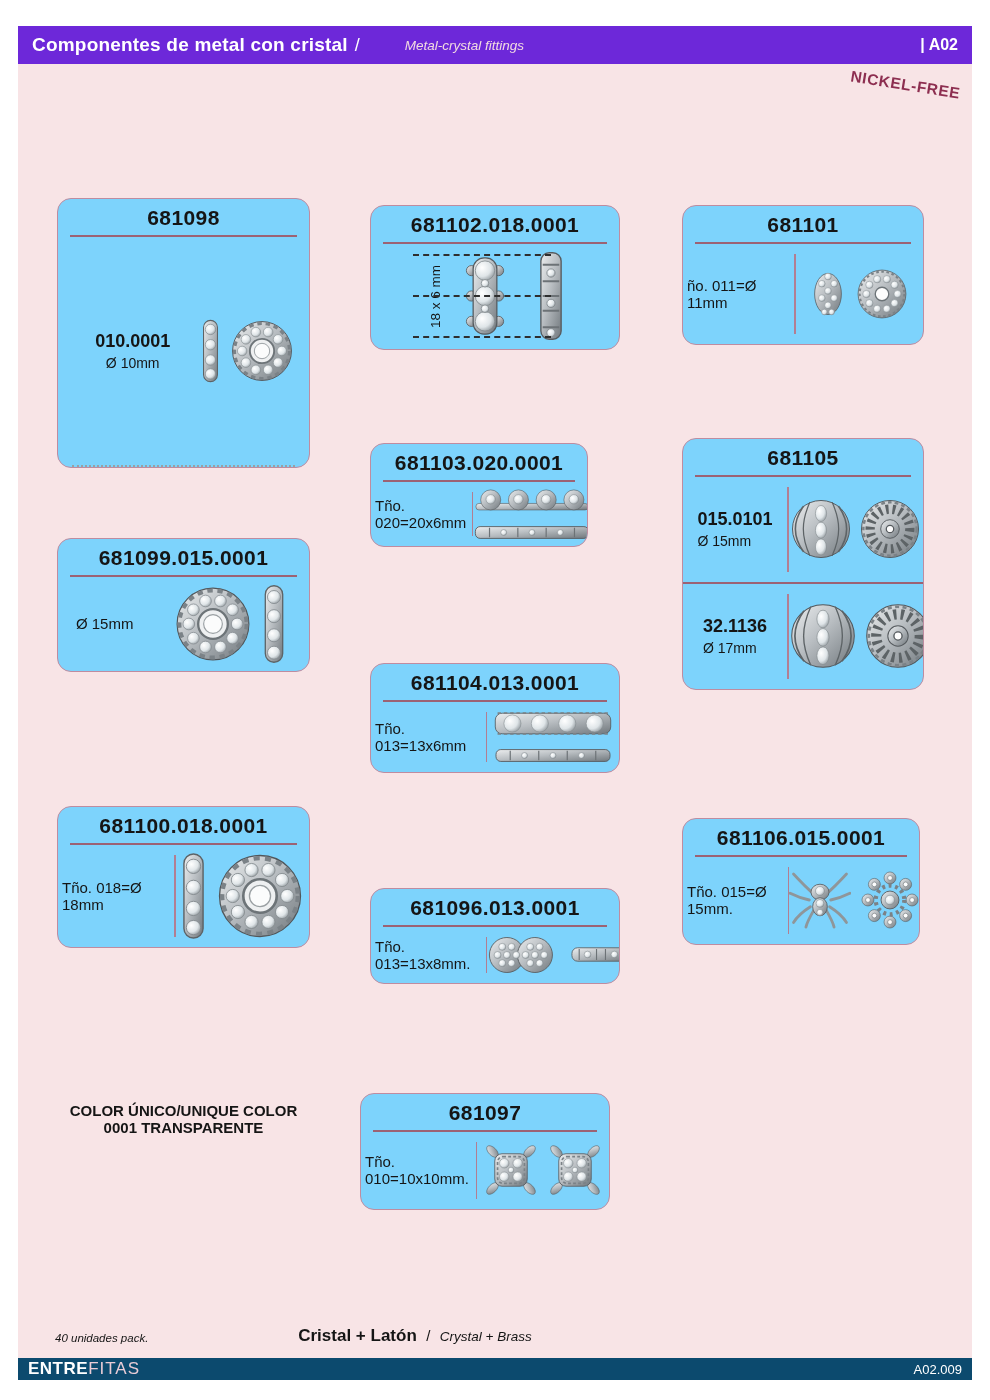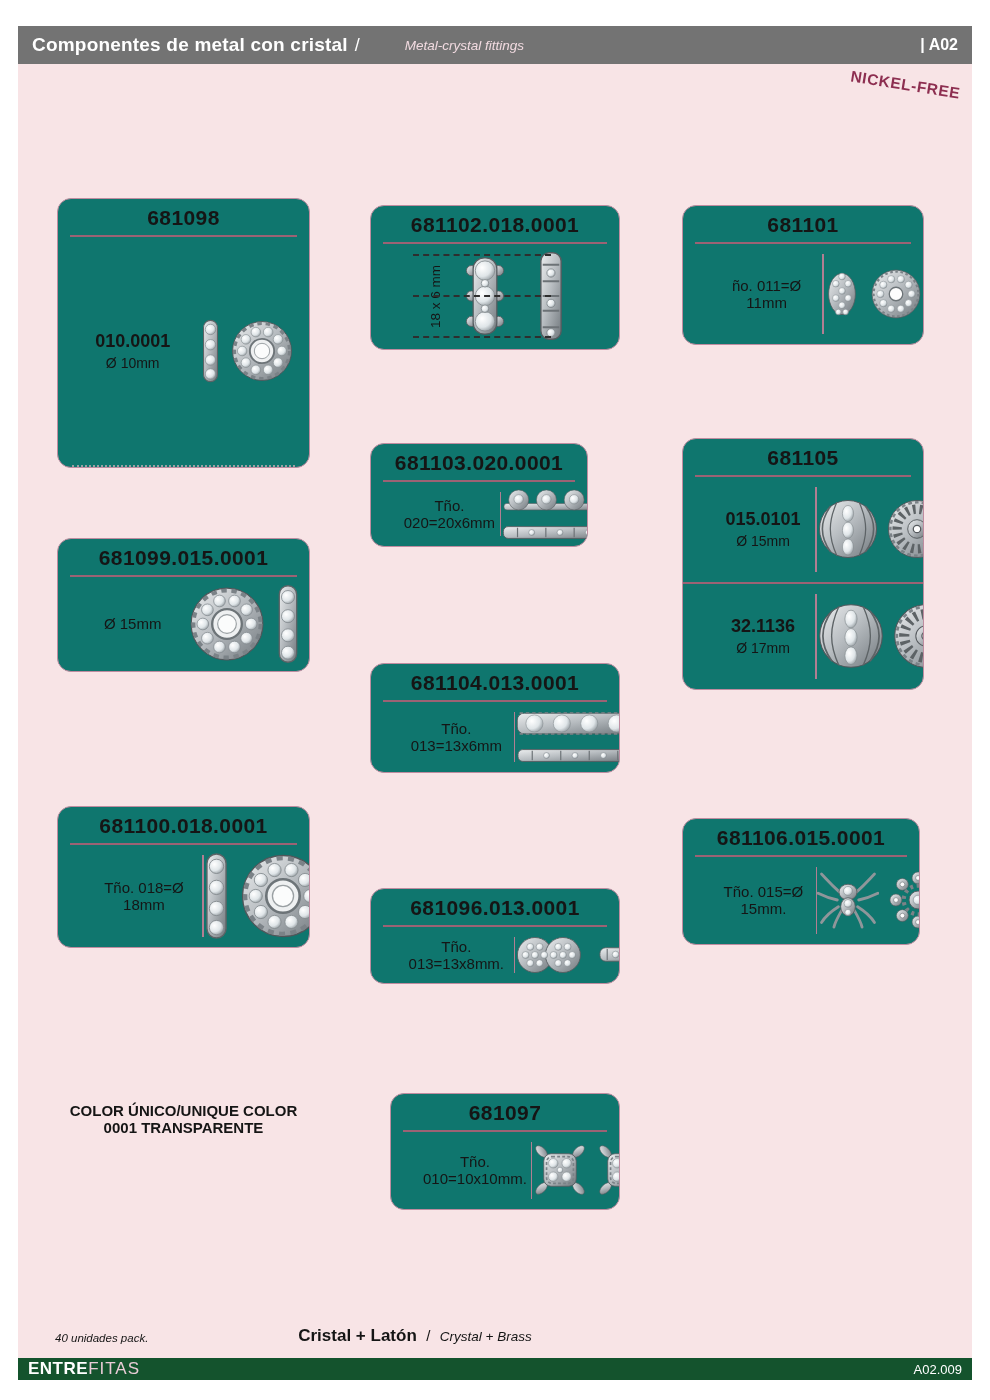--- a/index.html
+++ b/index.html
@@ -3,39 +3,39 @@
 <meta charset="utf-8">
 <style>
   html,body{margin:0;padding:0;}
   body{width:990px;height:1400px;position:relative;background:#ffffff;
        font-family:"Liberation Sans", sans-serif;color:#151515;}
 
   
   .panel{position:absolute;left:18px;top:26px;width:954px;height:1354px;background:#f8e4e6;}
 
   
-  .hbar{position:absolute;left:18px;top:26px;width:954px;height:38px;background:#737373;
+  .hbar{position:absolute;left:18px;top:26px;width:954px;height:38px;background:#6d28d9;
         display:flex;align-items:center;padding:0 14px;box-sizing:border-box;}
   .hbar .t-es{color:#fff;font-weight:700;font-size:19px;letter-spacing:.2px;}
   .hbar .t-sep{color:#fff;font-size:18px;margin:0 7px;font-weight:400;}
   .hbar .t-en{color:#f2dbe1;font-style:italic;font-size:13.5px;margin-left:38px;}
   .hbar .t-code{margin-left:auto;color:#fff;font-weight:700;font-size:16px;}
 
   .nickel{position:absolute;left:850px;top:76px;color:#8d2e50;font-weight:700;
           font-size:15.5px;letter-spacing:.6px;transform:rotate(9deg);}
 
   
-  .card{position:absolute;background:#0f766e;border:1.6px solid #bf8ca0;border-radius:14px;
+  .card{position:absolute;background:#7dd3fc;border:1.6px solid #bf8ca0;border-radius:14px;
         box-sizing:border-box;display:flex;flex-direction:column;overflow:hidden;}
   .ctitle{text-align:center;font-weight:700;font-size:21px;letter-spacing:.4px;padding-top:7px;line-height:24px;}
   .crule{height:1.6px;background:#9c6274;margin:5px 12px 0 12px;flex:0 0 auto;}
 
   .split{flex:1;display:flex;align-items:stretch;min-height:0;}
   .lab{flex:0 0 43%;display:flex;align-items:center;justify-content:center;
-       font-size:15px;text-align:center;padding:0 4px;margin-left:28px;}
+       font-size:15px;text-align:left;padding:0 4px;}
   .vsep{width:1.6px;background:#b27e92;margin:10px 0;flex:0 0 auto;}
   .imgs{flex:1;display:flex;align-items:center;justify-content:center;gap:10px;}
   .imgs.col{flex-direction:column;gap:7px;}
 
   .prow{flex:1;display:flex;align-items:center;min-height:0;}
   .pref-col{flex:0 0 42%;text-align:center;padding-left:22px;}
   .pref{font-weight:700;font-size:18px;}
   .psize{font-size:14px;margin-top:3px;}
   .pimgs{flex:1;display:flex;align-items:center;justify-content:center;gap:10px;}
   .dotline{border-top:2px dotted #9aa0a4;margin:0 14px;flex:0 0 auto;}
@@ -49,21 +49,21 @@
   .dash{position:absolute;left:-50px;width:138px;height:0;border-top:2.5px dashed #2e2e2e;z-index:2;}
 
   
   .color-note{position:absolute;left:57px;top:1102px;width:253px;text-align:center;
               font-weight:700;font-size:15px;line-height:17px;}
   .pack-note{position:absolute;left:55px;top:1332px;font-style:italic;font-size:11.5px;}
   .material{position:absolute;left:0;top:1326px;width:830px;text-align:center;}
   .material .m-es{font-weight:700;font-size:17px;}
   .material .m-sep{font-size:15px;margin:0 5px;}
   .material .m-en{font-style:italic;font-size:13.5px;}
-  .fbar{position:absolute;left:18px;top:1358px;width:954px;height:22px;background:#14532d;
+  .fbar{position:absolute;left:18px;top:1358px;width:954px;height:22px;background:#0c4a6e;
         display:flex;align-items:center;padding:0 10px;box-sizing:border-box;}
   .fbar .b-strong{color:#fff;font-weight:800;font-size:17px;letter-spacing:.5px;}
   .fbar .b-light{color:#e9ccd6;font-weight:400;font-size:17px;letter-spacing:1px;}
   .fbar .b-ref{margin-left:auto;color:#fff;font-size:13px;}
 
   svg{display:block;}
 </style>
 </head>
 <body>
 
@@ -499,21 +499,21 @@
       <svg width="76" height="42" viewBox="0 0 130 72">
           <use href="#sDoubleDisc"></use>
         </svg>
       <svg width="62" height="19" viewBox="0 0 110 34">
           <use href="#sDoubleSide"></use>
         </svg>
     </div>
   </div>
 </div>
 
-<div class="card" style="left:390px;top:1093px;width:230px;height:117px">
+<div class="card" style="left:360px;top:1093px;width:250px;height:117px">
   <div class="ctitle">681097</div>
   <div class="crule"></div>
   <div class="split">
     <div class="lab">Tño. 010=10x10mm.</div>
     <div class="vsep"></div>
     <div class="imgs" style="gap:8px">
       <svg width="56" height="56" viewBox="0 0 100 100">
           <use href="#sSquareFilig"></use>
         </svg>
       <svg width="56" height="56" viewBox="0 0 100 100">

